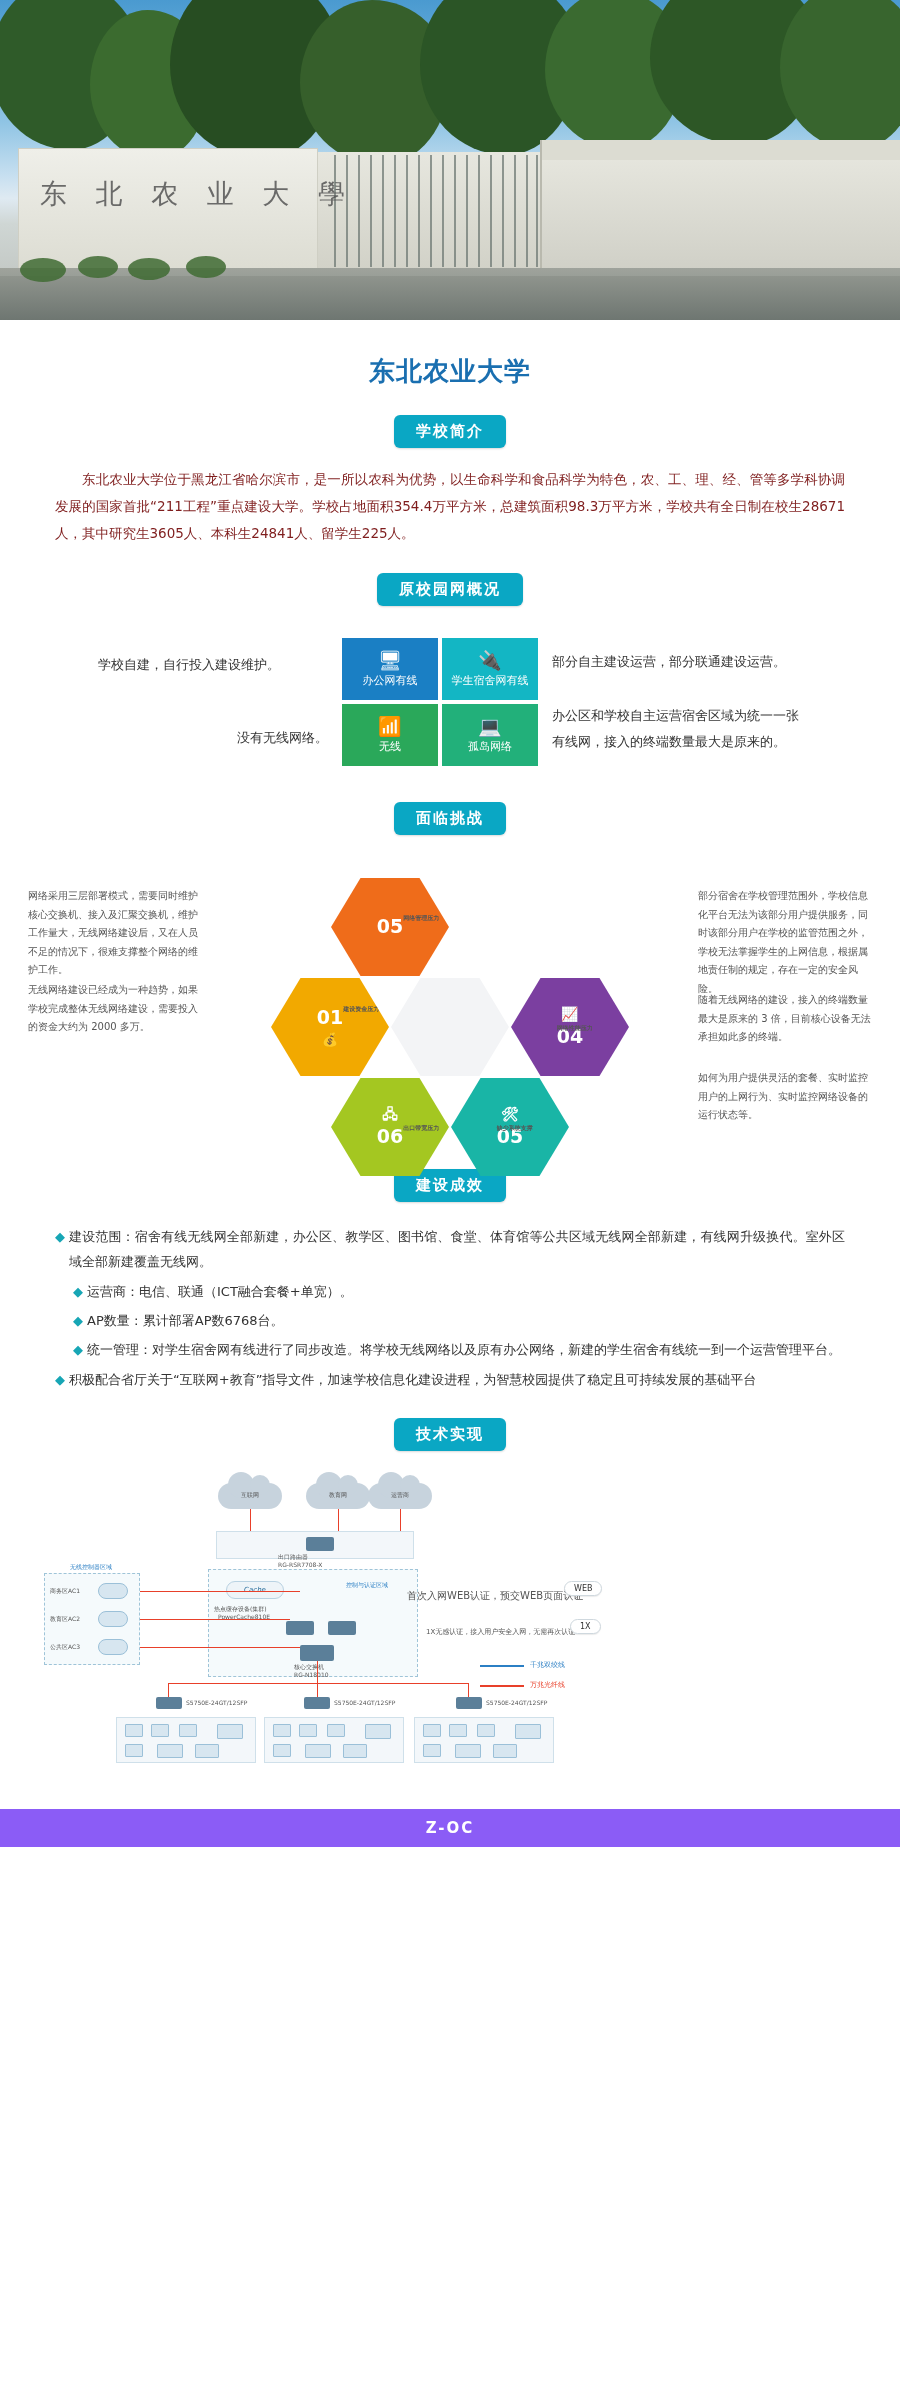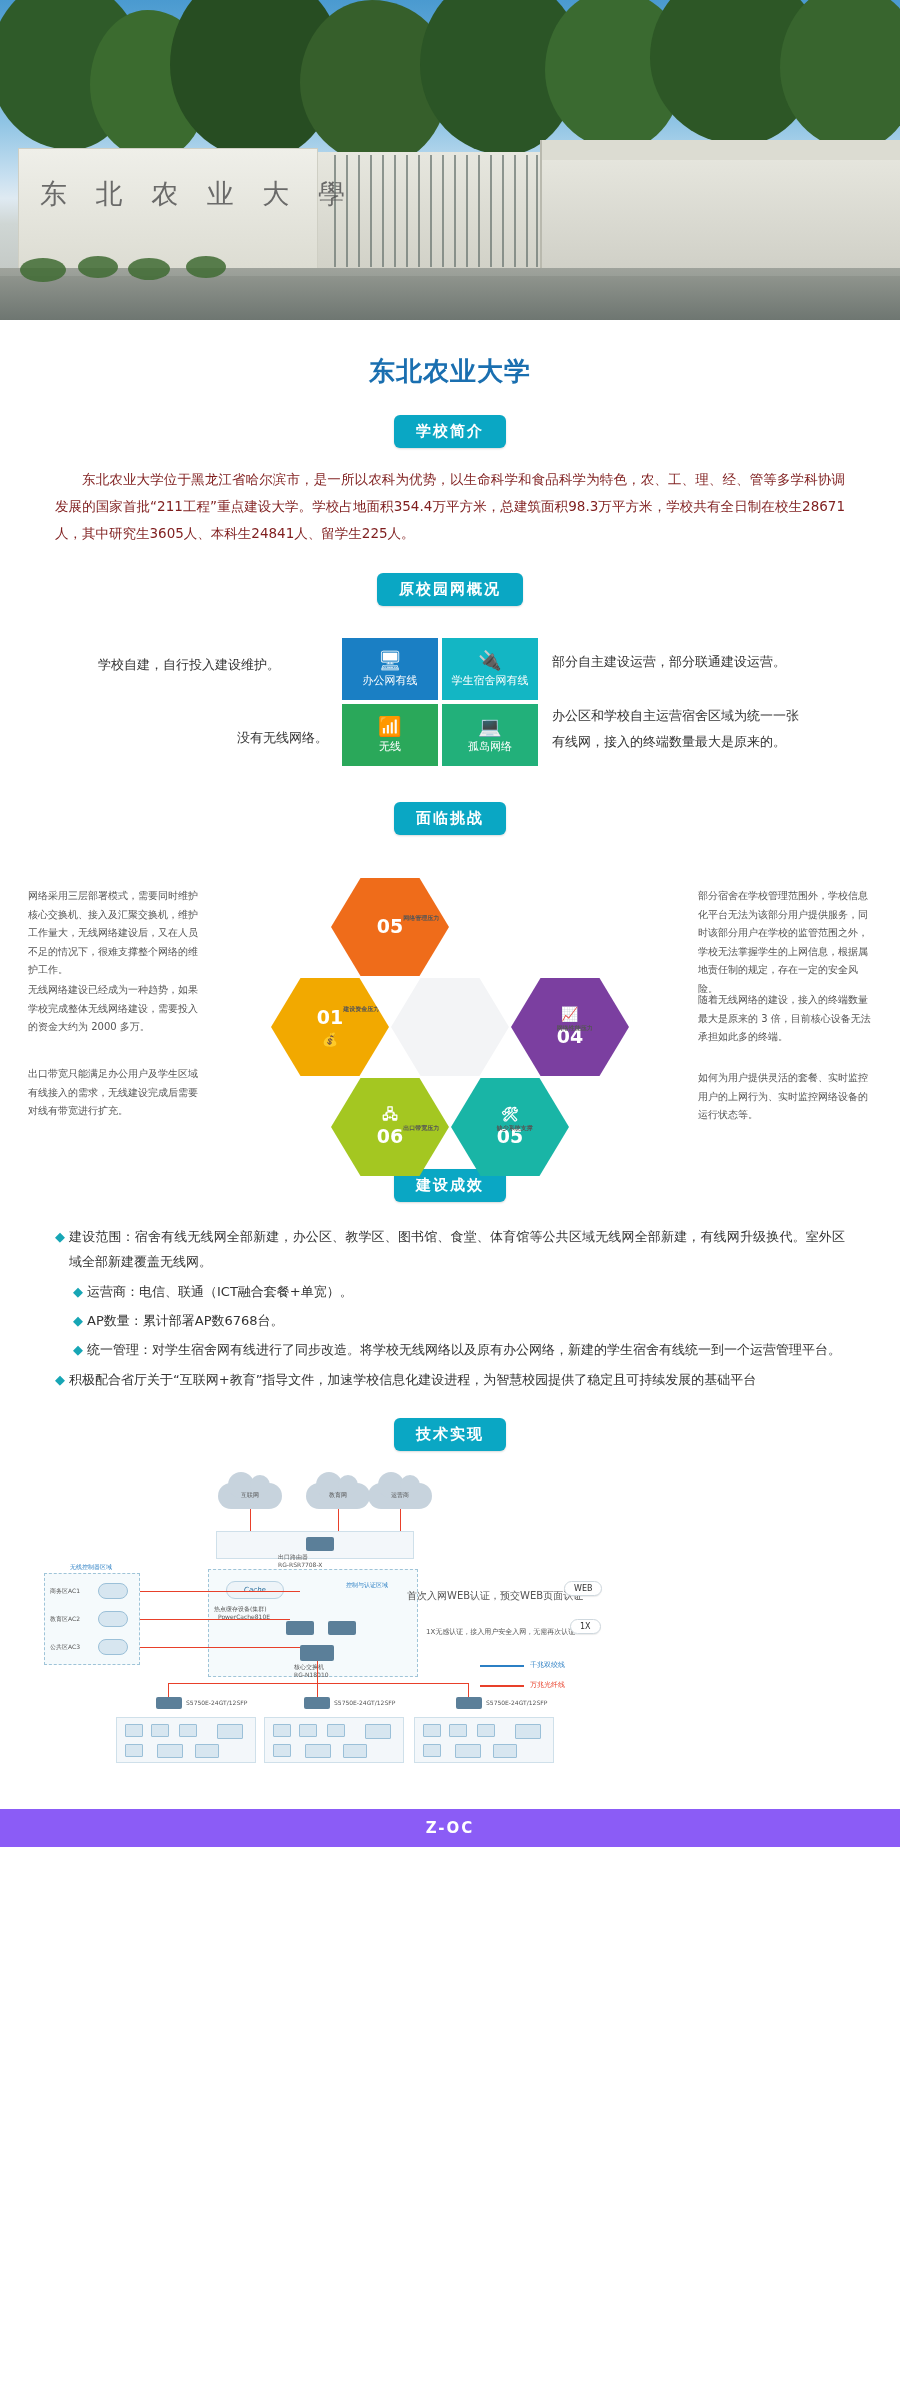--- a/index.html
+++ b/index.html
@@ -199,21 +199,20 @@
         <div class="r2">办公区和学校自主运营宿舍区域为统一一张有线网，接入的终端数量最大是原来的。</div>
       </div>
     </div>
 
     <div class="pill-wrap">
       <span class="pill">面临挑战</span>
     </div>
     <div class="challenges">
       <div class="ch-note n1">网络采用三层部署模式，需要同时维护核心交换机、接入及汇聚交换机，维护工作量大，无线网络建设后，又在人员不足的情况下，很难支撑整个网络的维护工作。</div>
       <div class="ch-note n2">无线网络建设已经成为一种趋势，如果学校完成整体无线网络建设，需要投入的资金大约为 2000 多万。</div>
-      <div class="ch-note n3">出口带宽只能满足办公用户及学生区域有线接入的需求，无线建设完成后需要对线有带宽进行扩充。</div>
       <div class="ch-note n4">部分宿舍在学校管理范围外，学校信息化平台无法为该部分用户提供服务，同时该部分用户在学校的监管范围之外，学校无法掌握学生的上网信息，根据属地责任制的规定，存在一定的安全风险。</div>
       <div class="ch-note n5">随着无线网络的建设，接入的终端数量最大是原来的 3 倍，目前核心设备无法承担如此多的终端。</div>
       <div class="ch-note n6">如何为用户提供灵活的套餐、实时监控用户的上网行为、实时监控网络设备的运行状态等。</div>
 
       <div class="hexwrap">
         <div class="hexcore"></div>
 
         <div class="hex h2">
           <div class="inner">
             <span class="num">05</span>

